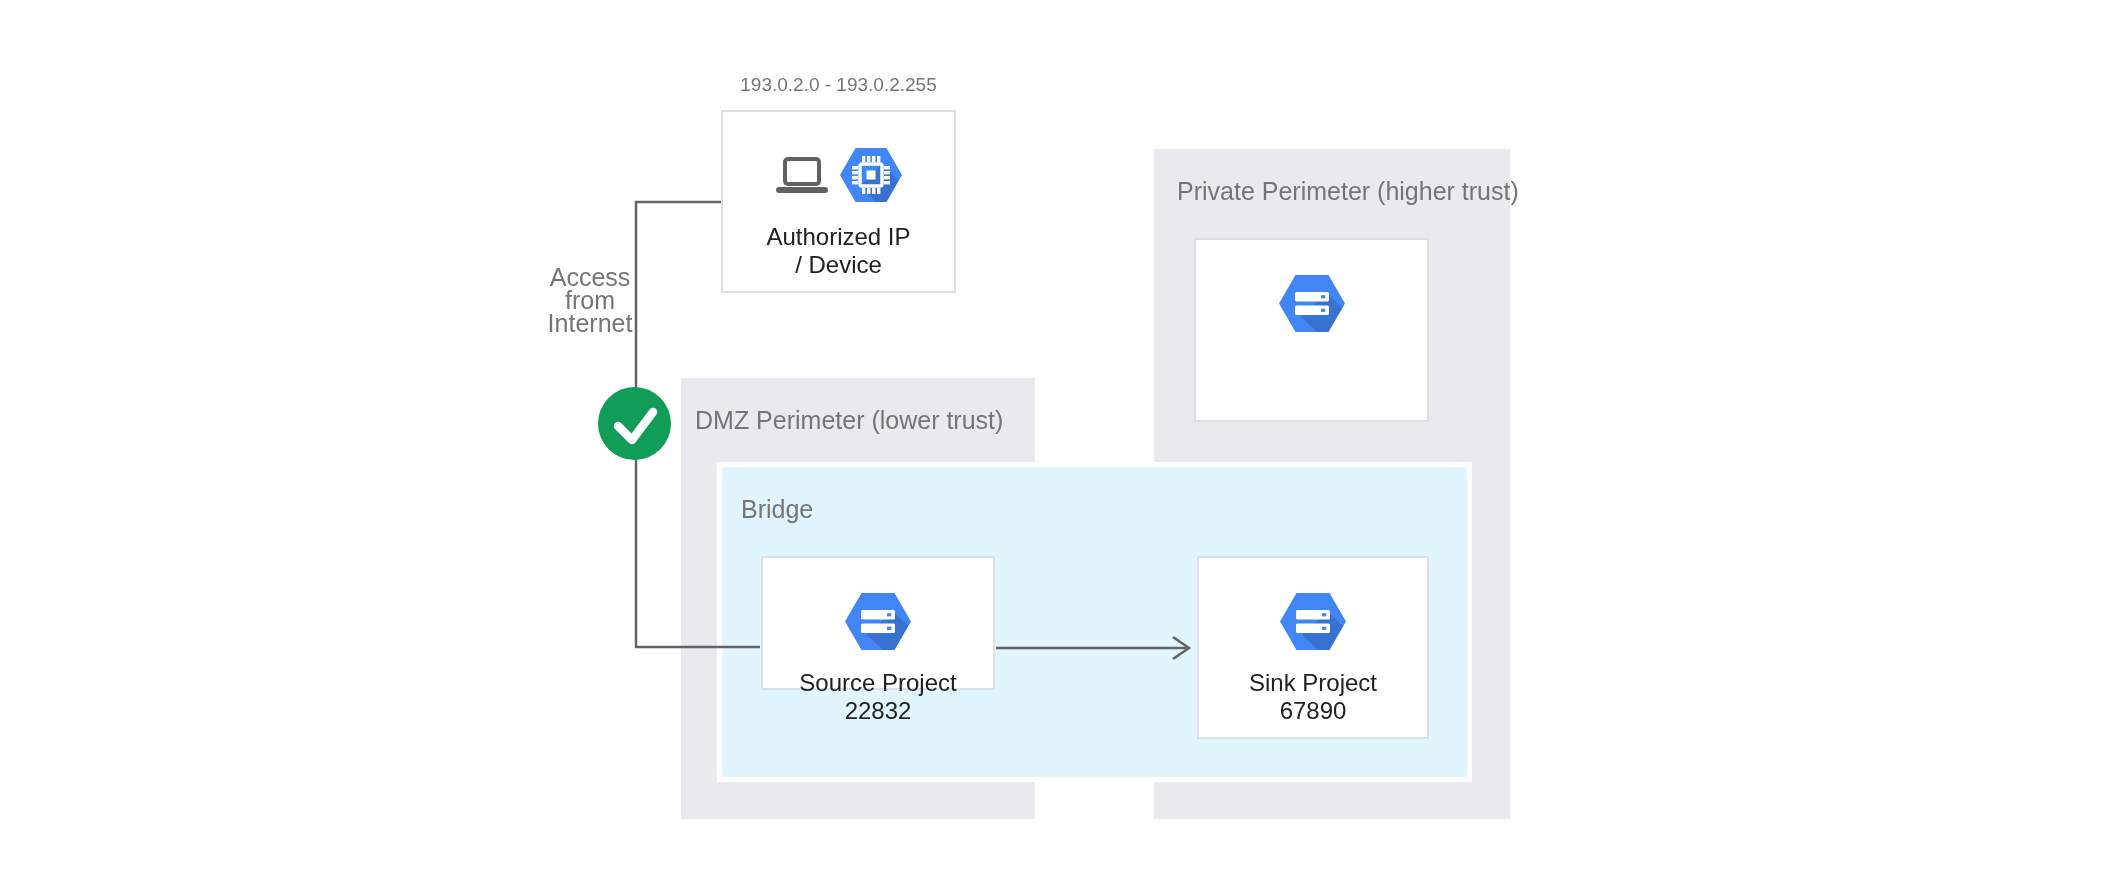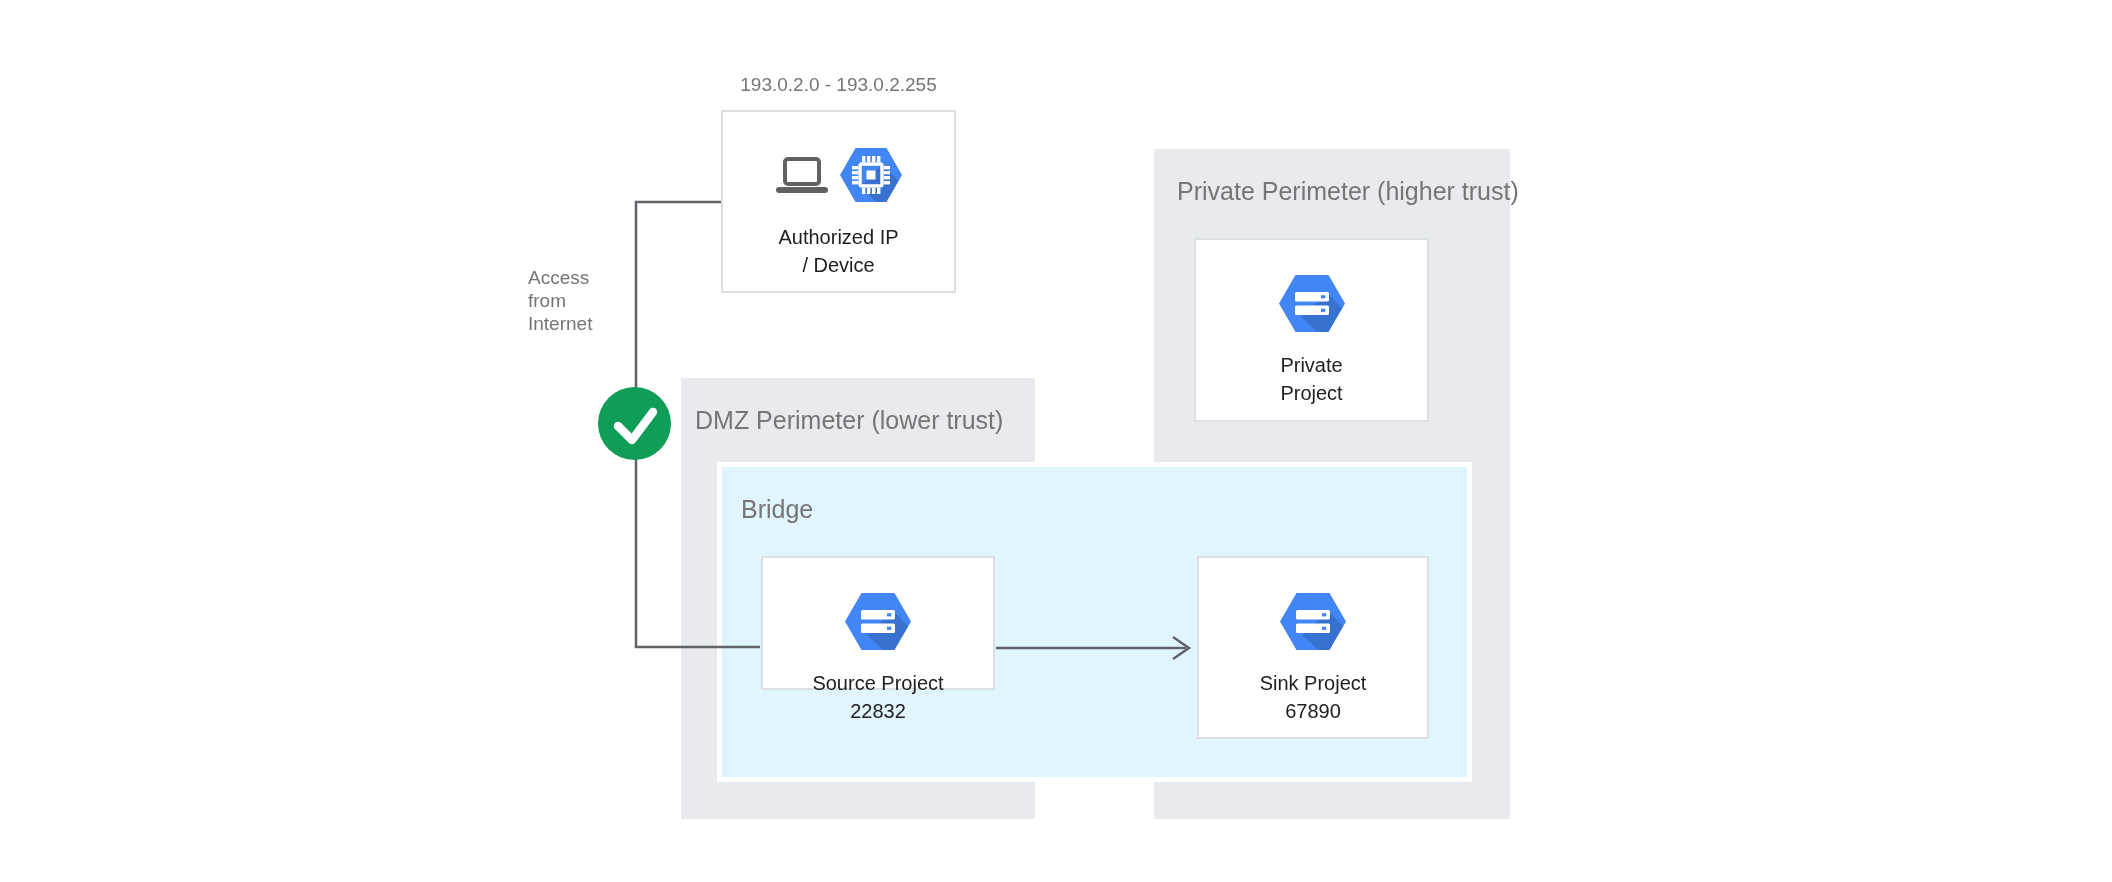--- a/index.html
+++ b/index.html
@@ -60,33 +60,33 @@
   .node-source     { left: 761px;  top: 556px; width: 234px; height: 134px; }
   .node-sink       { left: 1197px; top: 556px; width: 232px; height: 183px; }
   .node-private    { left: 1194px; top: 238px; width: 235px; height: 184px; }
 
   .node-icon-row {
     position: absolute; left: 0; top: 36px; width: 100%; height: 58px;
     display: flex; align-items: center; justify-content: center; gap: 12px;
   }
   .node-title {
     position: absolute; left: 0; top: 111px; width: 100%;
-    font-size: 20px; line-height: 28px;
+    font-size: 24px; line-height: 28px;
     color: var(--node-text);
   }
 
   
   .ip-range-label {
     position: absolute; left: 721px; top: 74px; width: 235px;
     text-align: center; font-size: 19px; color: var(--label-gray);
     white-space: nowrap;
   }
   .access-label {
     position: absolute; left: 528px; top: 266px; width: 124px;
-    text-align: left; font-size: 19px; line-height: 23px;
+    text-align: center; font-size: 25px; line-height: 23px;
     color: var(--label-gray);
   }
 
   
   .edge-layer {
     position: absolute; left: 0; top: 0; width: 2112px; height: 882px;
     pointer-events: none;
   }
 
   
@@ -237,24 +237,20 @@
           <g clip-path="url(#hexclip-priv)">
             <polygon points="22,42 48,18 66,36 66,57 38,57" fill="#000000" opacity="0.14"></polygon>
           </g>
           <rect x="16" y="17" width="34" height="9.5" rx="1.5" fill="#ffffff"></rect>
           <rect x="16" y="30.5" width="34" height="9.5" rx="1.5" fill="#ffffff"></rect>
           <rect x="42" y="20.2" width="4.3" height="3.2" fill="#4285f4"></rect>
           <rect x="42" y="33.7" width="4.3" height="3.2" fill="#4285f4"></rect>
         </svg>
       </span>
     </div>
-    <div class="node-title">
-      <div>Private</div>
-      <div>Project</div>
-    </div>
   </div>
 
   <svg class="edge-layer" width="2112" height="882" viewBox="0 0 2112 882">
 
     <polyline points="721,202 636,202 636,647 760,647" fill="none" stroke="#606368" stroke-width="2.5"></polyline>
 
     <line x1="996" y1="648" x2="1186" y2="648" stroke="#606368" stroke-width="2.5"></line>
     <polyline points="1173,637 1189,648 1173,659" fill="none" stroke="#606368" stroke-width="2.5"></polyline>
   </svg>
 

